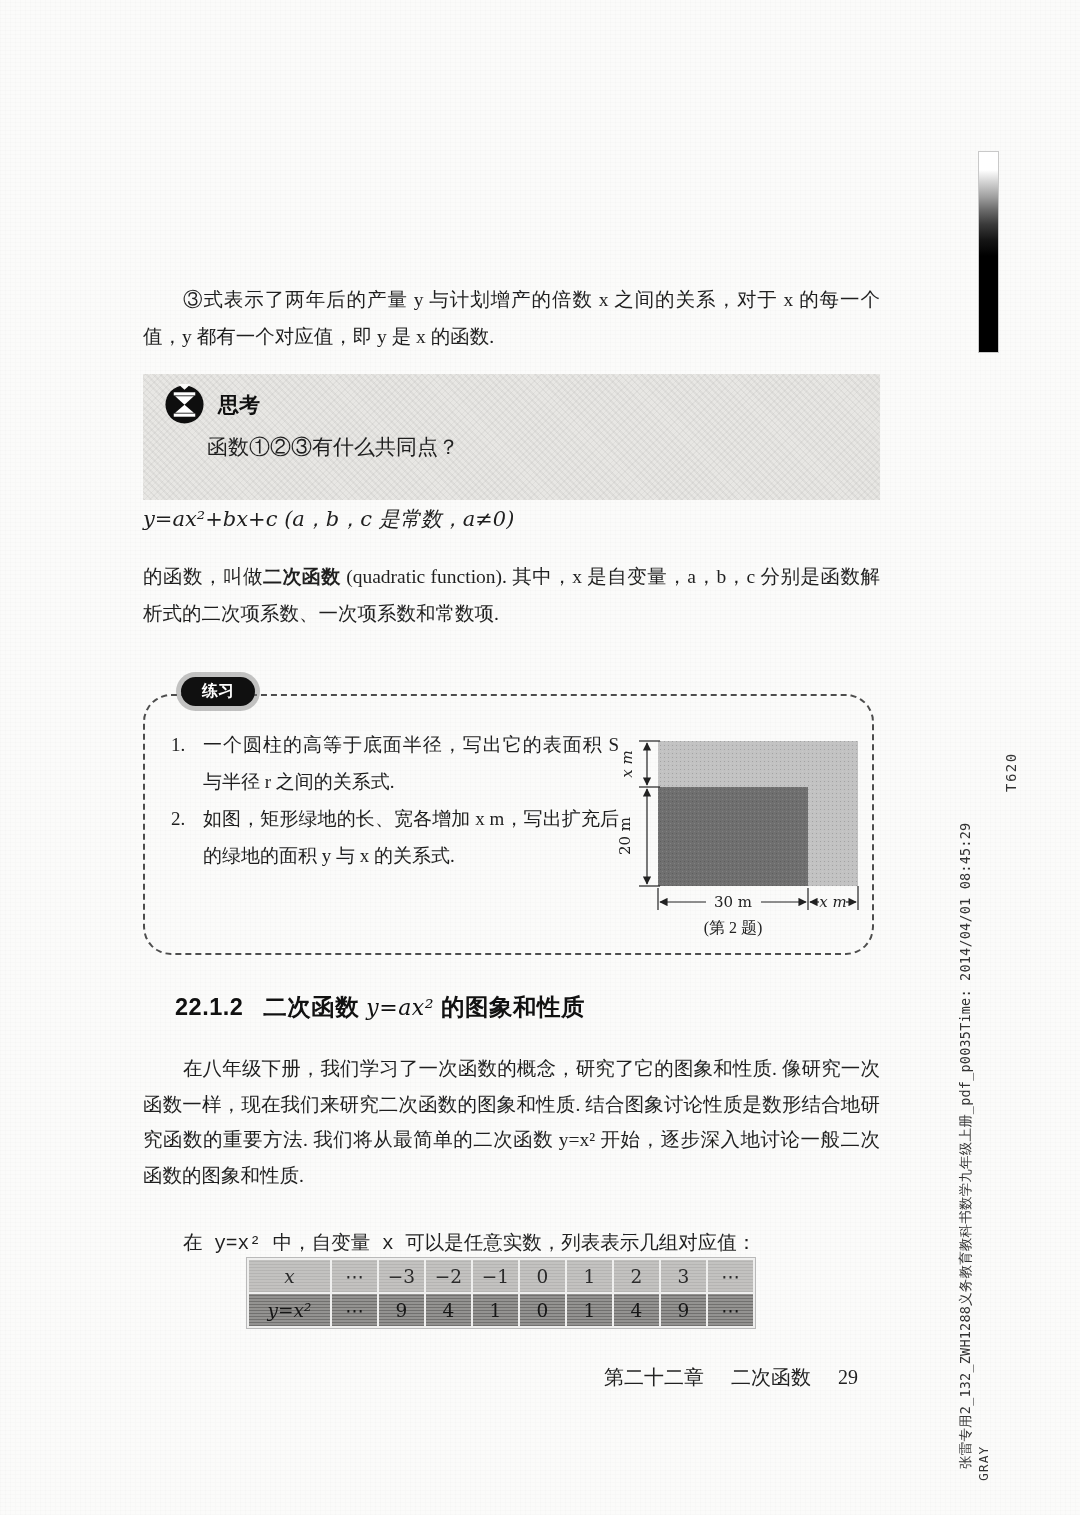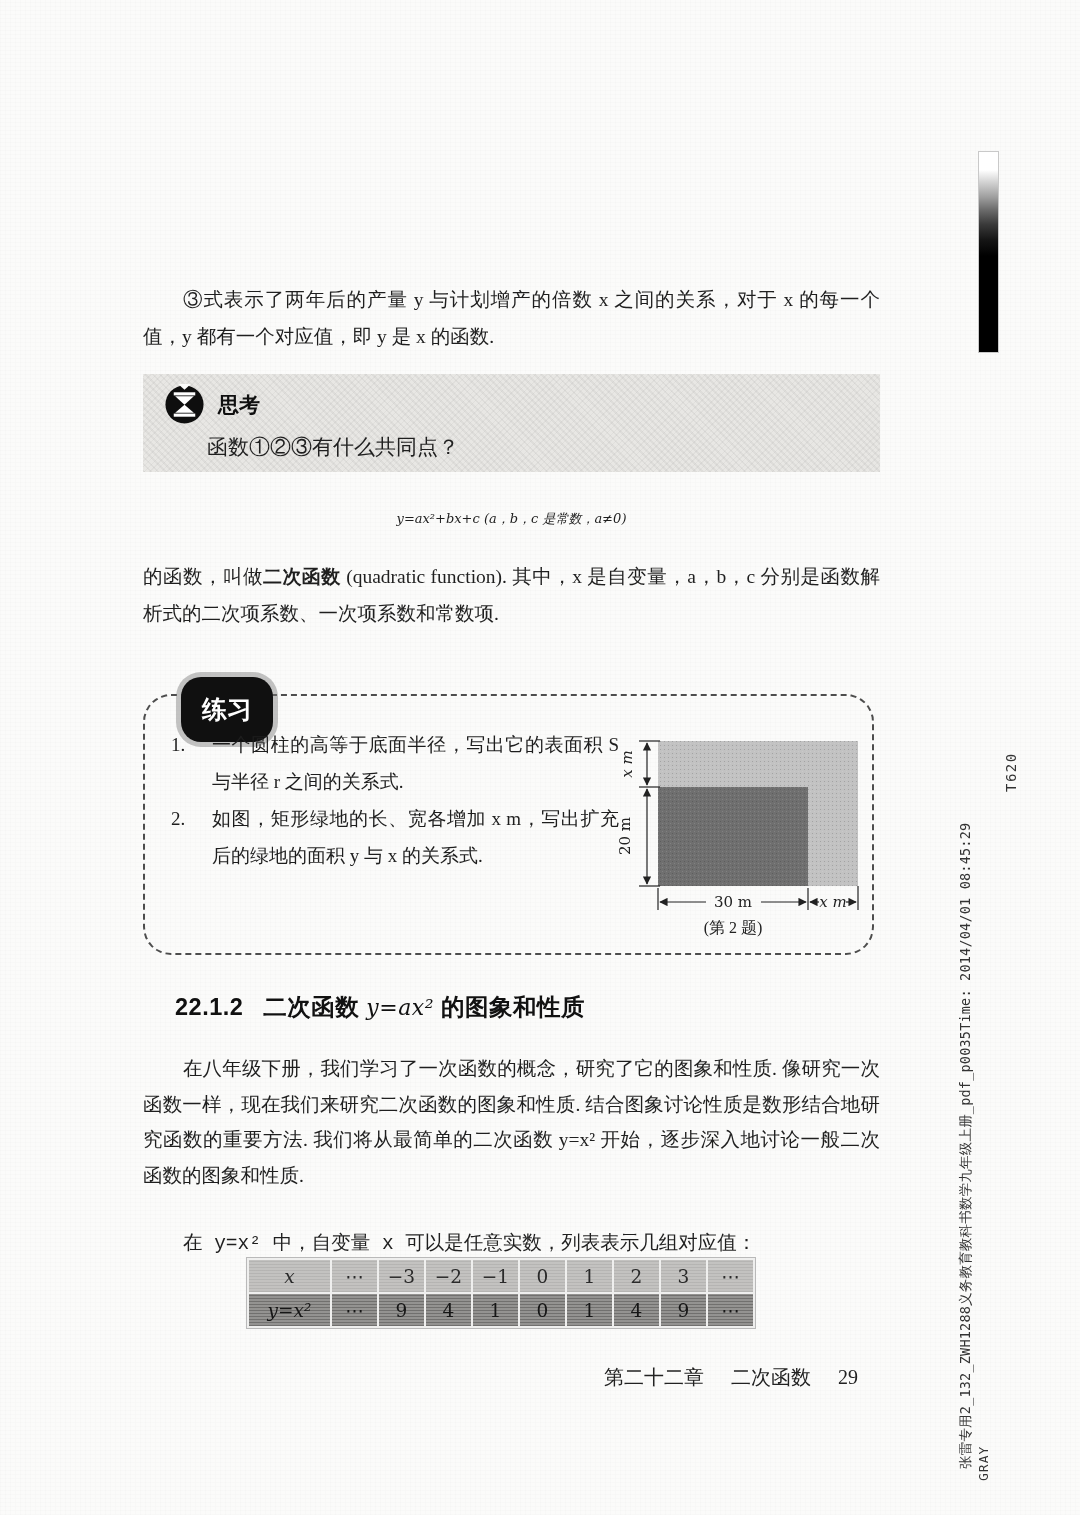--- a/index.html
+++ b/index.html
@@ -21,52 +21,52 @@
 
   
   #eq-row { top:247px; height:32px; font-size:20.5px; }
   #eq-row .math { margin-left:178px; letter-spacing:0.5px; }
   .eq-tag { position:absolute; right:10px; top:1px; font-style:normal; font-size:21px; color:#222; }
 
   #para1 { top:281px; }
 
   
   #think-box {
-    top:374px; height:98px; width:737px;
+    top:374px; height:126px; width:737px;
     background:#e8e7e4;
     background-image:
       repeating-linear-gradient(45deg, rgba(0,0,0,0.045) 0 2px, transparent 2px 5px),
       repeating-linear-gradient(-45deg, rgba(0,0,0,0.035) 0 1px, transparent 1px 4px);
   }
   .think-header { display:flex; align-items:center; gap:12px; padding:9px 0 0 20px; }
   .think-icon { width:43px; height:43px; flex:none; }
   .think-title { font-family:"Liberation Sans","DejaVu Sans",sans-serif; font-weight:bold; font-size:21px; color:#101010; }
   .think-q { margin:3px 0 0 64px; font-size:21px; }
 
   
   #def-block { top:500px; }
-  .formula-center { text-align:center; font-size:13px; line-height:38px; }
+  .formula-center { font-size:21px; line-height:38px; }
   #def-block b { font-family:"Liberation Sans","DejaVu Sans",sans-serif; font-size:19px; }
 
   
   #practice-box {
     top:694px; height:257px; width:727px;
     border:2.5px dashed #4d4d4d; border-radius:28px;
   }
   .badge {
     position:absolute; top:-19px; left:36px;
     background:#101010; color:#fff;
-    font-family:"Liberation Sans","DejaVu Sans",sans-serif; font-weight:bold; font-size:25px;
-    padding:16px 21px; border-radius:20px;
+    font-family:"Liberation Sans","DejaVu Sans",sans-serif; font-weight:bold; font-size:16px;
+    padding:4px 21px; border-radius:20px;
     box-shadow:0 0 0 5px rgba(125,125,125,0.45);
   }
   .ex-list { position:absolute; left:26px; top:30px; width:448px; }
   .ex { display:flex; font-size:19px; line-height:37px; }
   .ex-num { flex:none; width:32px; }
-  .ex-text { text-align:justify;margin-left:9px; }
+  .ex-text { text-align:justify; }
   .figure { position:absolute; right:4px; top:40px; }
   .figtext { font-size:15px; fill:#222; font-family:"DejaVu Serif",serif; }
   .figcaption { font-size:16px; fill:#222; font-family:"Liberation Serif",serif; }
 
   
   #sec-head {
     top:991px; left:24px; width:713px;
     font-family:"Liberation Sans","DejaVu Sans",sans-serif;
     font-weight:bold; font-size:23.5px; color:#111; letter-spacing:0.5px;
   }

